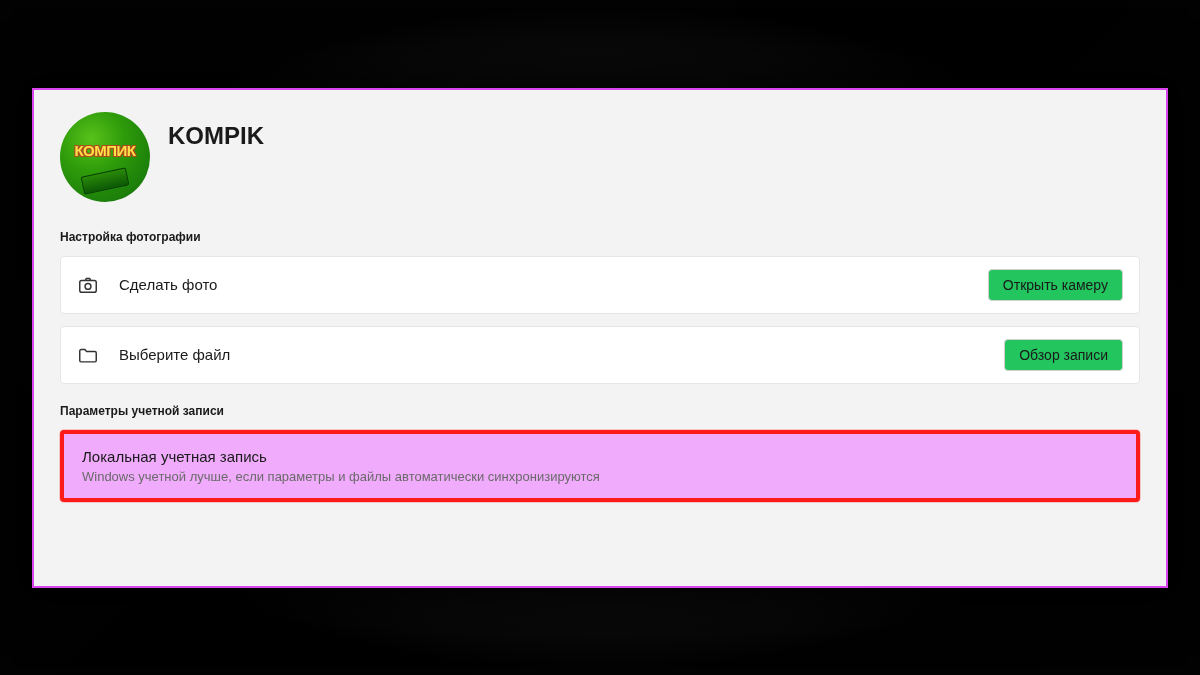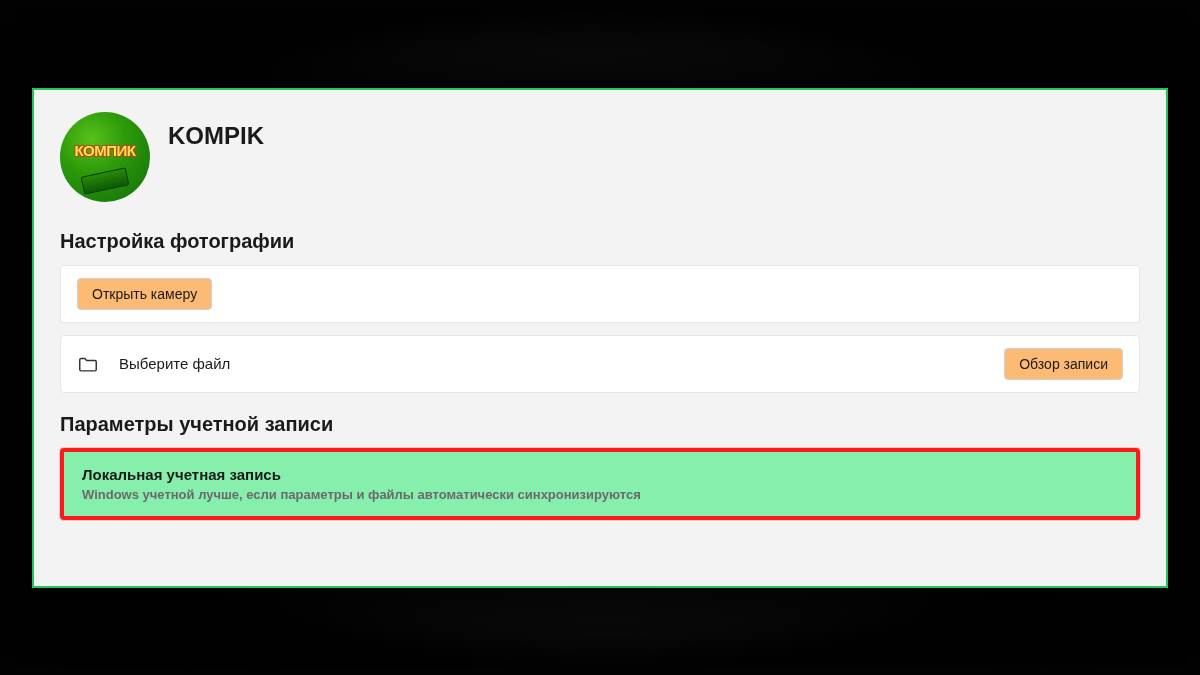--- a/index.html
+++ b/index.html
@@ -10,21 +10,21 @@
         linear-gradient(135deg, #2b2b2b 0%, #1a1a1a 50%, #2b2b2b 100%);
       display: flex;
       align-items: center;
       justify-content: center;
     }
 
     .window {
       width: 1136px;
       height: 500px;
       background: #f3f3f3;
-      border: 2px solid #22c55e;
+      border: 2px solid #d946ef;
       box-shadow: 0 0 40px 20px rgba(0,0,0,0.85);
       padding: 22px 26px 16px 26px;
       position: relative;
     }
 
     .profile {
       display: flex;
       align-items: flex-start;
       gap: 18px;
       margin-bottom: 28px;
@@ -53,21 +53,21 @@
     }
     .avatar span{ position:relative; z-index:1; transform: translateY(-6px);}
     .username {
       font-size: 24px;
       font-weight: 600;
       color: #1a1a1a;
       padding-top: 10px;
     }
 
     .section-title {
-      font-size: 20px;
+      font-size: 12px;
       font-weight: 600;
       color: #1a1a1a;
       margin-bottom: 12px;
     }
 
     .card {
       background: #fff;
       border: 1px solid #e6e6e6;
       border-radius: 4px;
       padding: 12px 16px;
@@ -84,41 +84,40 @@
     }
     .icon {
       width: 22px; height: 22px; flex-shrink: 0;
       display:flex; align-items:center; justify-content:center;
     }
     .card-label {
       font-size: 15px;
       color: #1a1a1a;
     }
     .btn {
-      background: #fdba74;
+      background: #22c55e;
       border: 1px solid #d0d0d0;
       border-radius: 4px;
       padding: 7px 14px;
       font-size: 14px;
       color: #1a1a1a;
       cursor: pointer;
       font-family: inherit;
     }
 
     .section2-title { margin-top: 20px; margin-bottom: 12px; }
 
     .highlight-card {
-      background:#86efac;
+      background:#f0abfc;
       border: 4px solid #ff1a1a;
       border-radius:4px;
       padding: 14px 18px;
       display:flex;
       align-items:center;
       box-shadow: 0 0 0 1px rgba(255,26,26,0.2);
-      font-weight: bold;
     }
     .hc-left { flex:1; }
     .hc-title { font-size:15px; color:#1a1a1a; margin-bottom:4px; }
     .hc-sub   { font-size:13px; color:#6a6a6a; }
     .hc-link  {
       font-size:15px;
       color:#003a7a;
       cursor:pointer;
       white-space:nowrap;
     }
@@ -133,20 +132,30 @@
   <div class="profile">
     <div class="avatar">
       <span>КОМПИК</span>
     </div>
     <div class="username">KOMPIK</div>
   </div>
 
   <div class="section-title">Настройка фотографии</div>
 
   <div class="card">
+    <div class="card-left">
+      <span class="icon">
+        <svg viewBox="0 0 24 24" width="22" height="22" fill="none" stroke="#333" stroke-width="1.6">
+          <rect x="3" y="7" width="18" height="13" rx="2"></rect>
+          <circle cx="12" cy="13.5" r="3.2"></circle>
+          <path d="M9 7l1.2-2h3.6L15 7"></path>
+        </svg>
+      </span>
+      <span class="card-label">Сделать фото</span>
+    </div>
     <button class="btn">Открыть камеру</button>
   </div>
 
   <div class="card">
     <div class="card-left">
       <span class="icon">
         <svg viewBox="0 0 24 24" width="22" height="22" fill="none" stroke="#333" stroke-width="1.6">
           <path d="M3 7.5A1.5 1.5 0 0 1 4.5 6h4l2 2.2h9A1.5 1.5 0 0 1 21 9.7V18a1.5 1.5 0 0 1-1.5 1.5h-15A1.5 1.5 0 0 1 3 18V7.5z"></path>
         </svg>
       </span>

